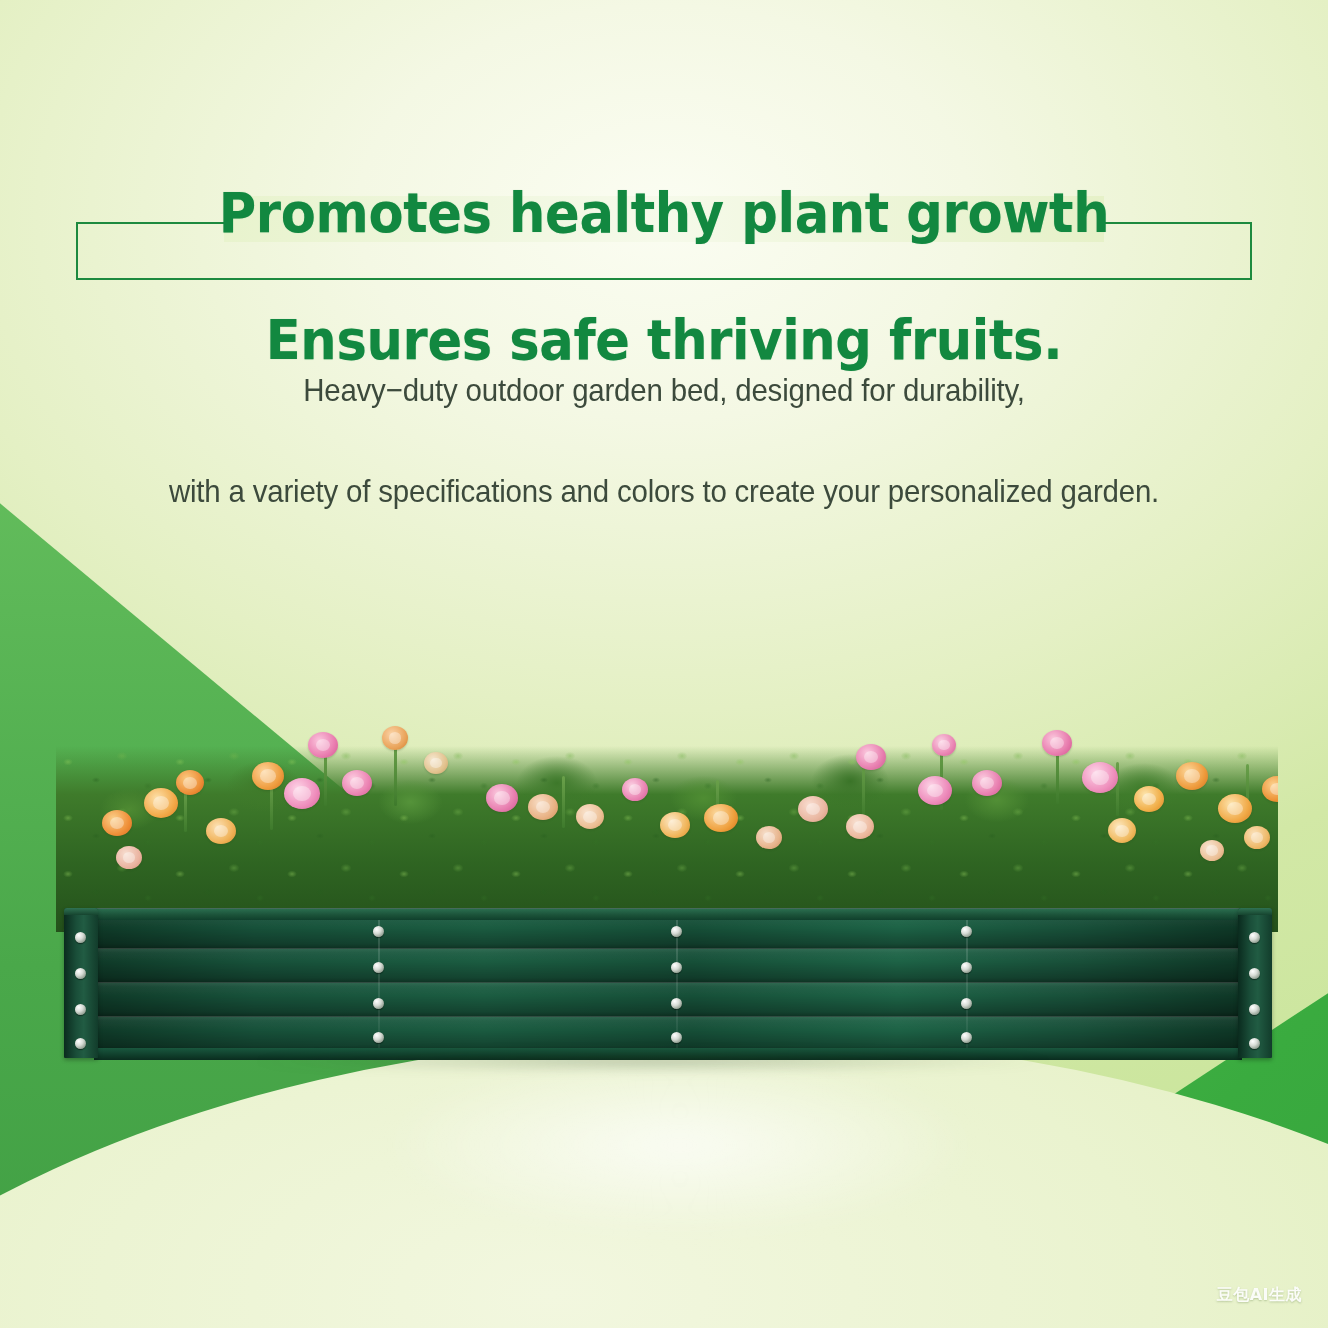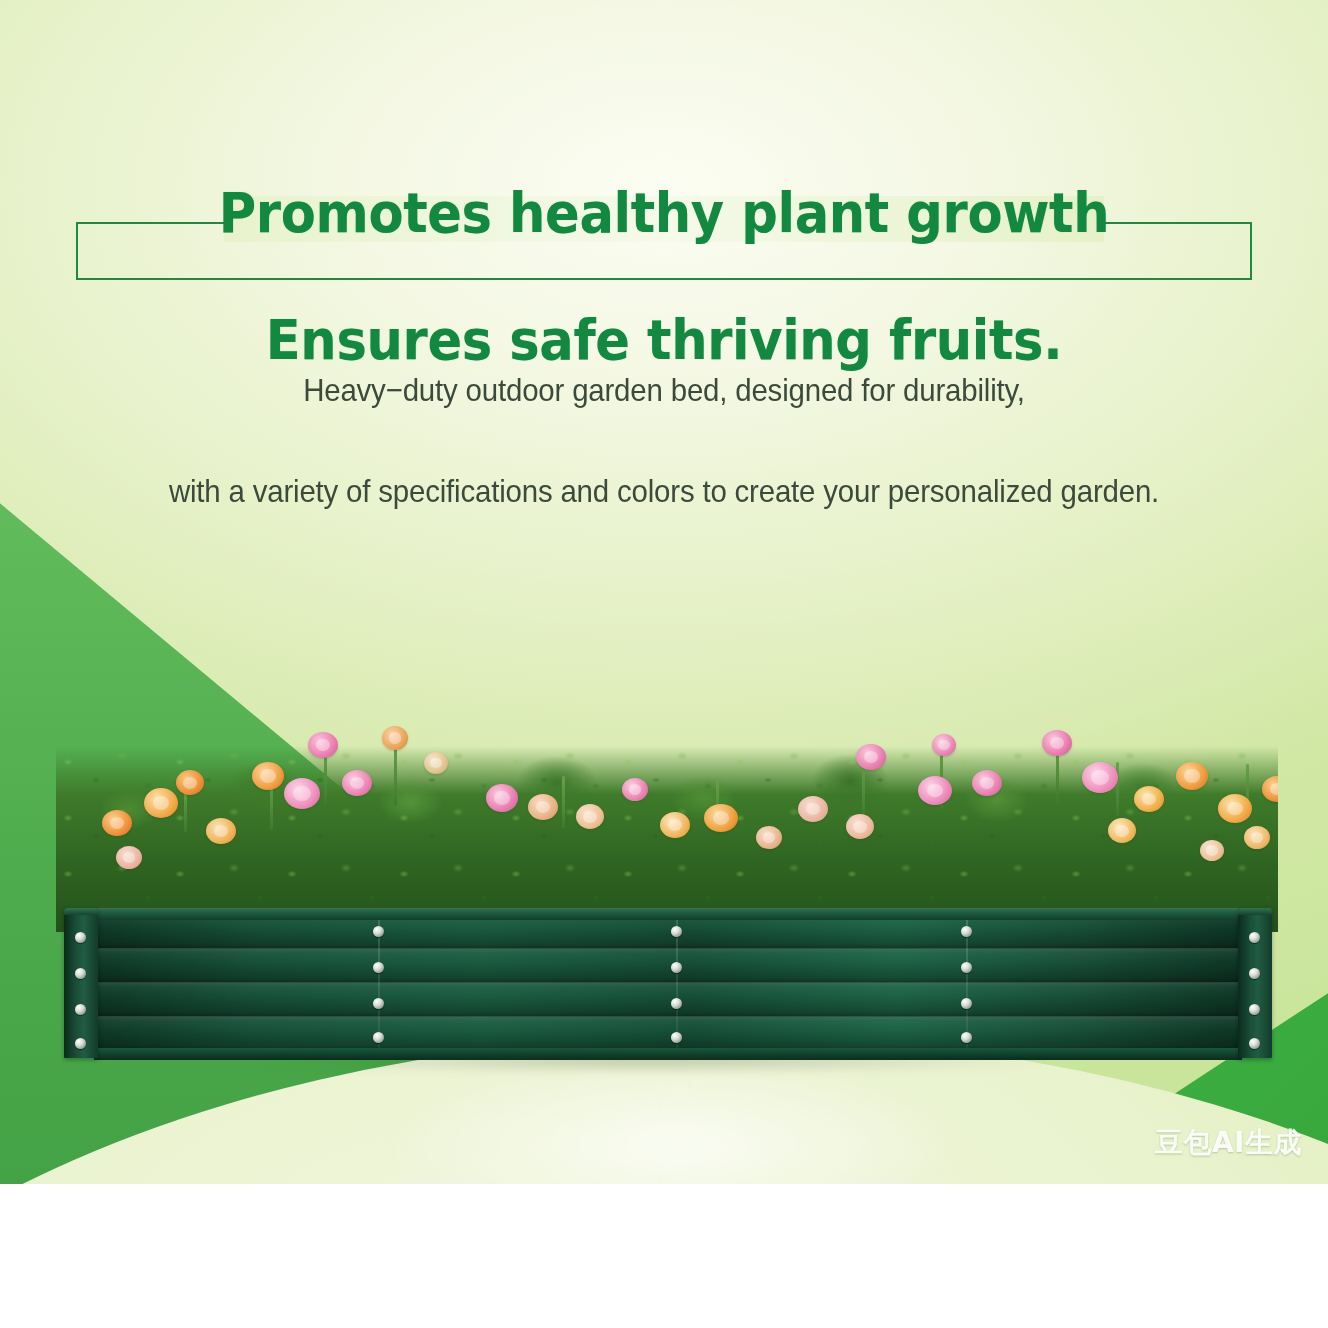--- a/index.html
+++ b/index.html
@@ -7,21 +7,21 @@
     padding: 0;
     background: #ffffff;
   }
   body {
     font-family: "Liberation Sans", sans-serif;
   }
 
   #banner {
     position: relative;
     width: 1328px;
-    height: 1184px;
+    height: 1328px;
     overflow: hidden;
     
     background:
       radial-gradient(115% 78% at 50% 16%, #fbfdf2 0%, #f4f8e4 20%, #e4f0c4 48%, #d2e8a6 72%, #c9e59b 100%);
   }
 
   
   .bg-layer { position: absolute; inset: 0; overflow: hidden; }
 
   
@@ -256,21 +256,21 @@
     filter: blur(6px);
   }
 
   
   .watermark {
     position: absolute;
     right: 26px;
     bottom: 22px;
     color: rgba(255,255,255,0.92);
     font-family: "DejaVu Sans", sans-serif;
-    font-size: 28px;
+    font-size: 16px;
     font-weight: 700;
     letter-spacing: .5px;
     text-shadow: 0 1px 2px rgba(90,120,60,.35);
     z-index: 9;
   }
 </style>
 </head>
 <body>
 
 <div id="banner">

